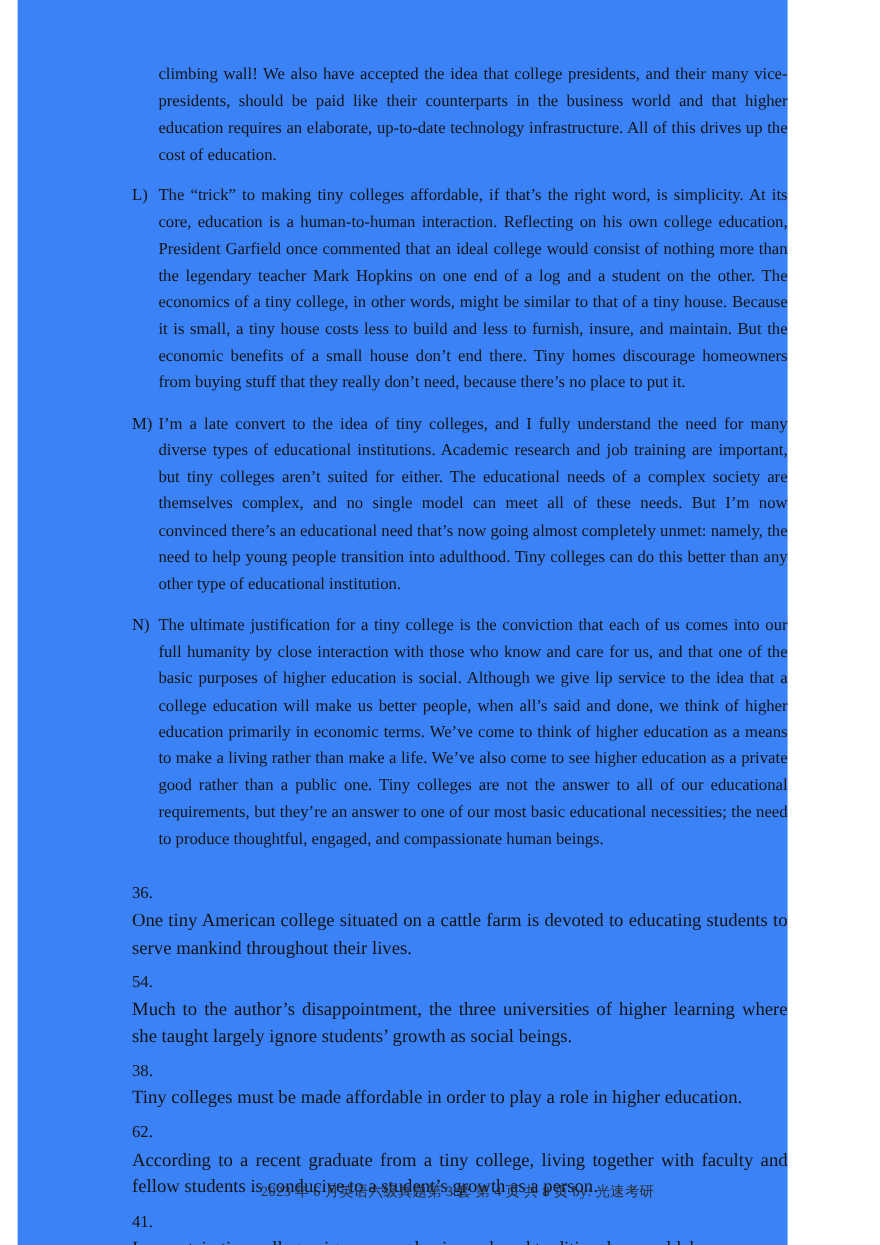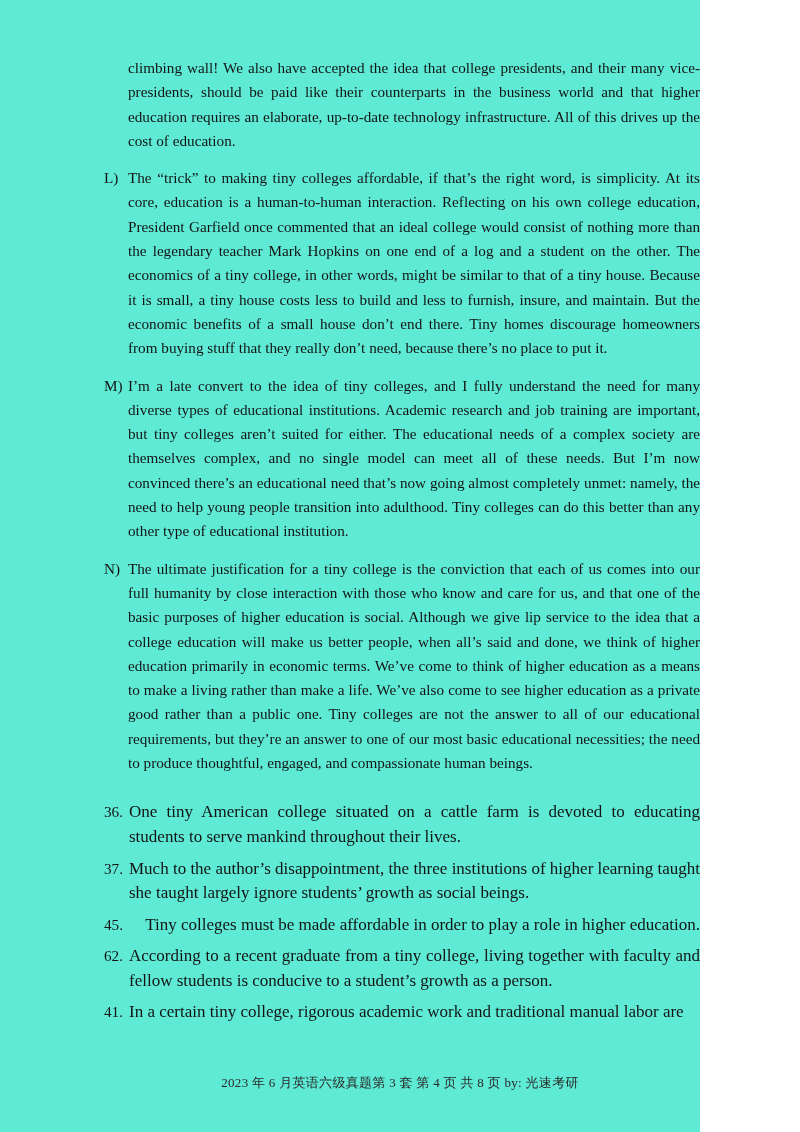--- a/index.html
+++ b/index.html
@@ -13,24 +13,24 @@
     height: 1132px;
     position: relative;
     overflow: hidden;
     font-family: "Liberation Serif", "DejaVu Serif", serif;
     color: #1a1a1a;
     -webkit-font-smoothing: antialiased;
   }
 
   .page {
     position: absolute;
-    left: 0; top: 0;
+    left: 16px; top: 0;
     width: 700px;
     height: 1132px;
-    background: #5eead4;
+    background: #3b82f6;
   }
 
   .content {
     position: absolute;
     left: 104px;
     top: 56px;
     width: 596px;
   }
 
   
@@ -60,20 +60,21 @@
   .para.nolabel .para-label { width: 24px; }
 
   
   .qlist {
     margin-top: 25px;
   }
   .qitem {
     display: flex;
     align-items: flex-start;
     margin: 0 0 7px 0;
+    flex-direction: column;
   }
   .qitem-num {
     flex: 0 0 auto;
     width: 25px;
     font-size: 15.2px;
     line-height: 24.6px;
     white-space: nowrap;
   }
   .qitem-text {
     flex: 1 1 auto;
@@ -131,26 +132,26 @@
     </div>
 
     <div class="qlist">
 
       <div class="qitem">
         <div class="qitem-num">36.</div>
         <div class="qitem-text">One tiny American college situated on a cattle farm is devoted to educating students to serve mankind throughout their lives.</div>
       </div>
 
       <div class="qitem">
-        <div class="qitem-num">37.</div>
-        <div class="qitem-text">Much to the author’s disappointment, the three institutions of higher learning taught she taught largely ignore students’ growth as social beings.</div>
+        <div class="qitem-num">54.</div>
+        <div class="qitem-text">Much to the author’s disappointment, the three universities of higher learning where she taught largely ignore students’ growth as social beings.</div>
       </div>
 
       <div class="qitem">
-        <div class="qitem-num">45.</div>
+        <div class="qitem-num">38.</div>
         <div class="qitem-text plain">Tiny colleges must be made affordable in order to play a role in higher education.</div>
       </div>
 
       <div class="qitem">
         <div class="qitem-num">62.</div>
         <div class="qitem-text">According to a recent graduate from a tiny college, living together with faculty and fellow students is conducive to a student’s growth as a person.</div>
       </div>
 
 
       <div class="qitem">

